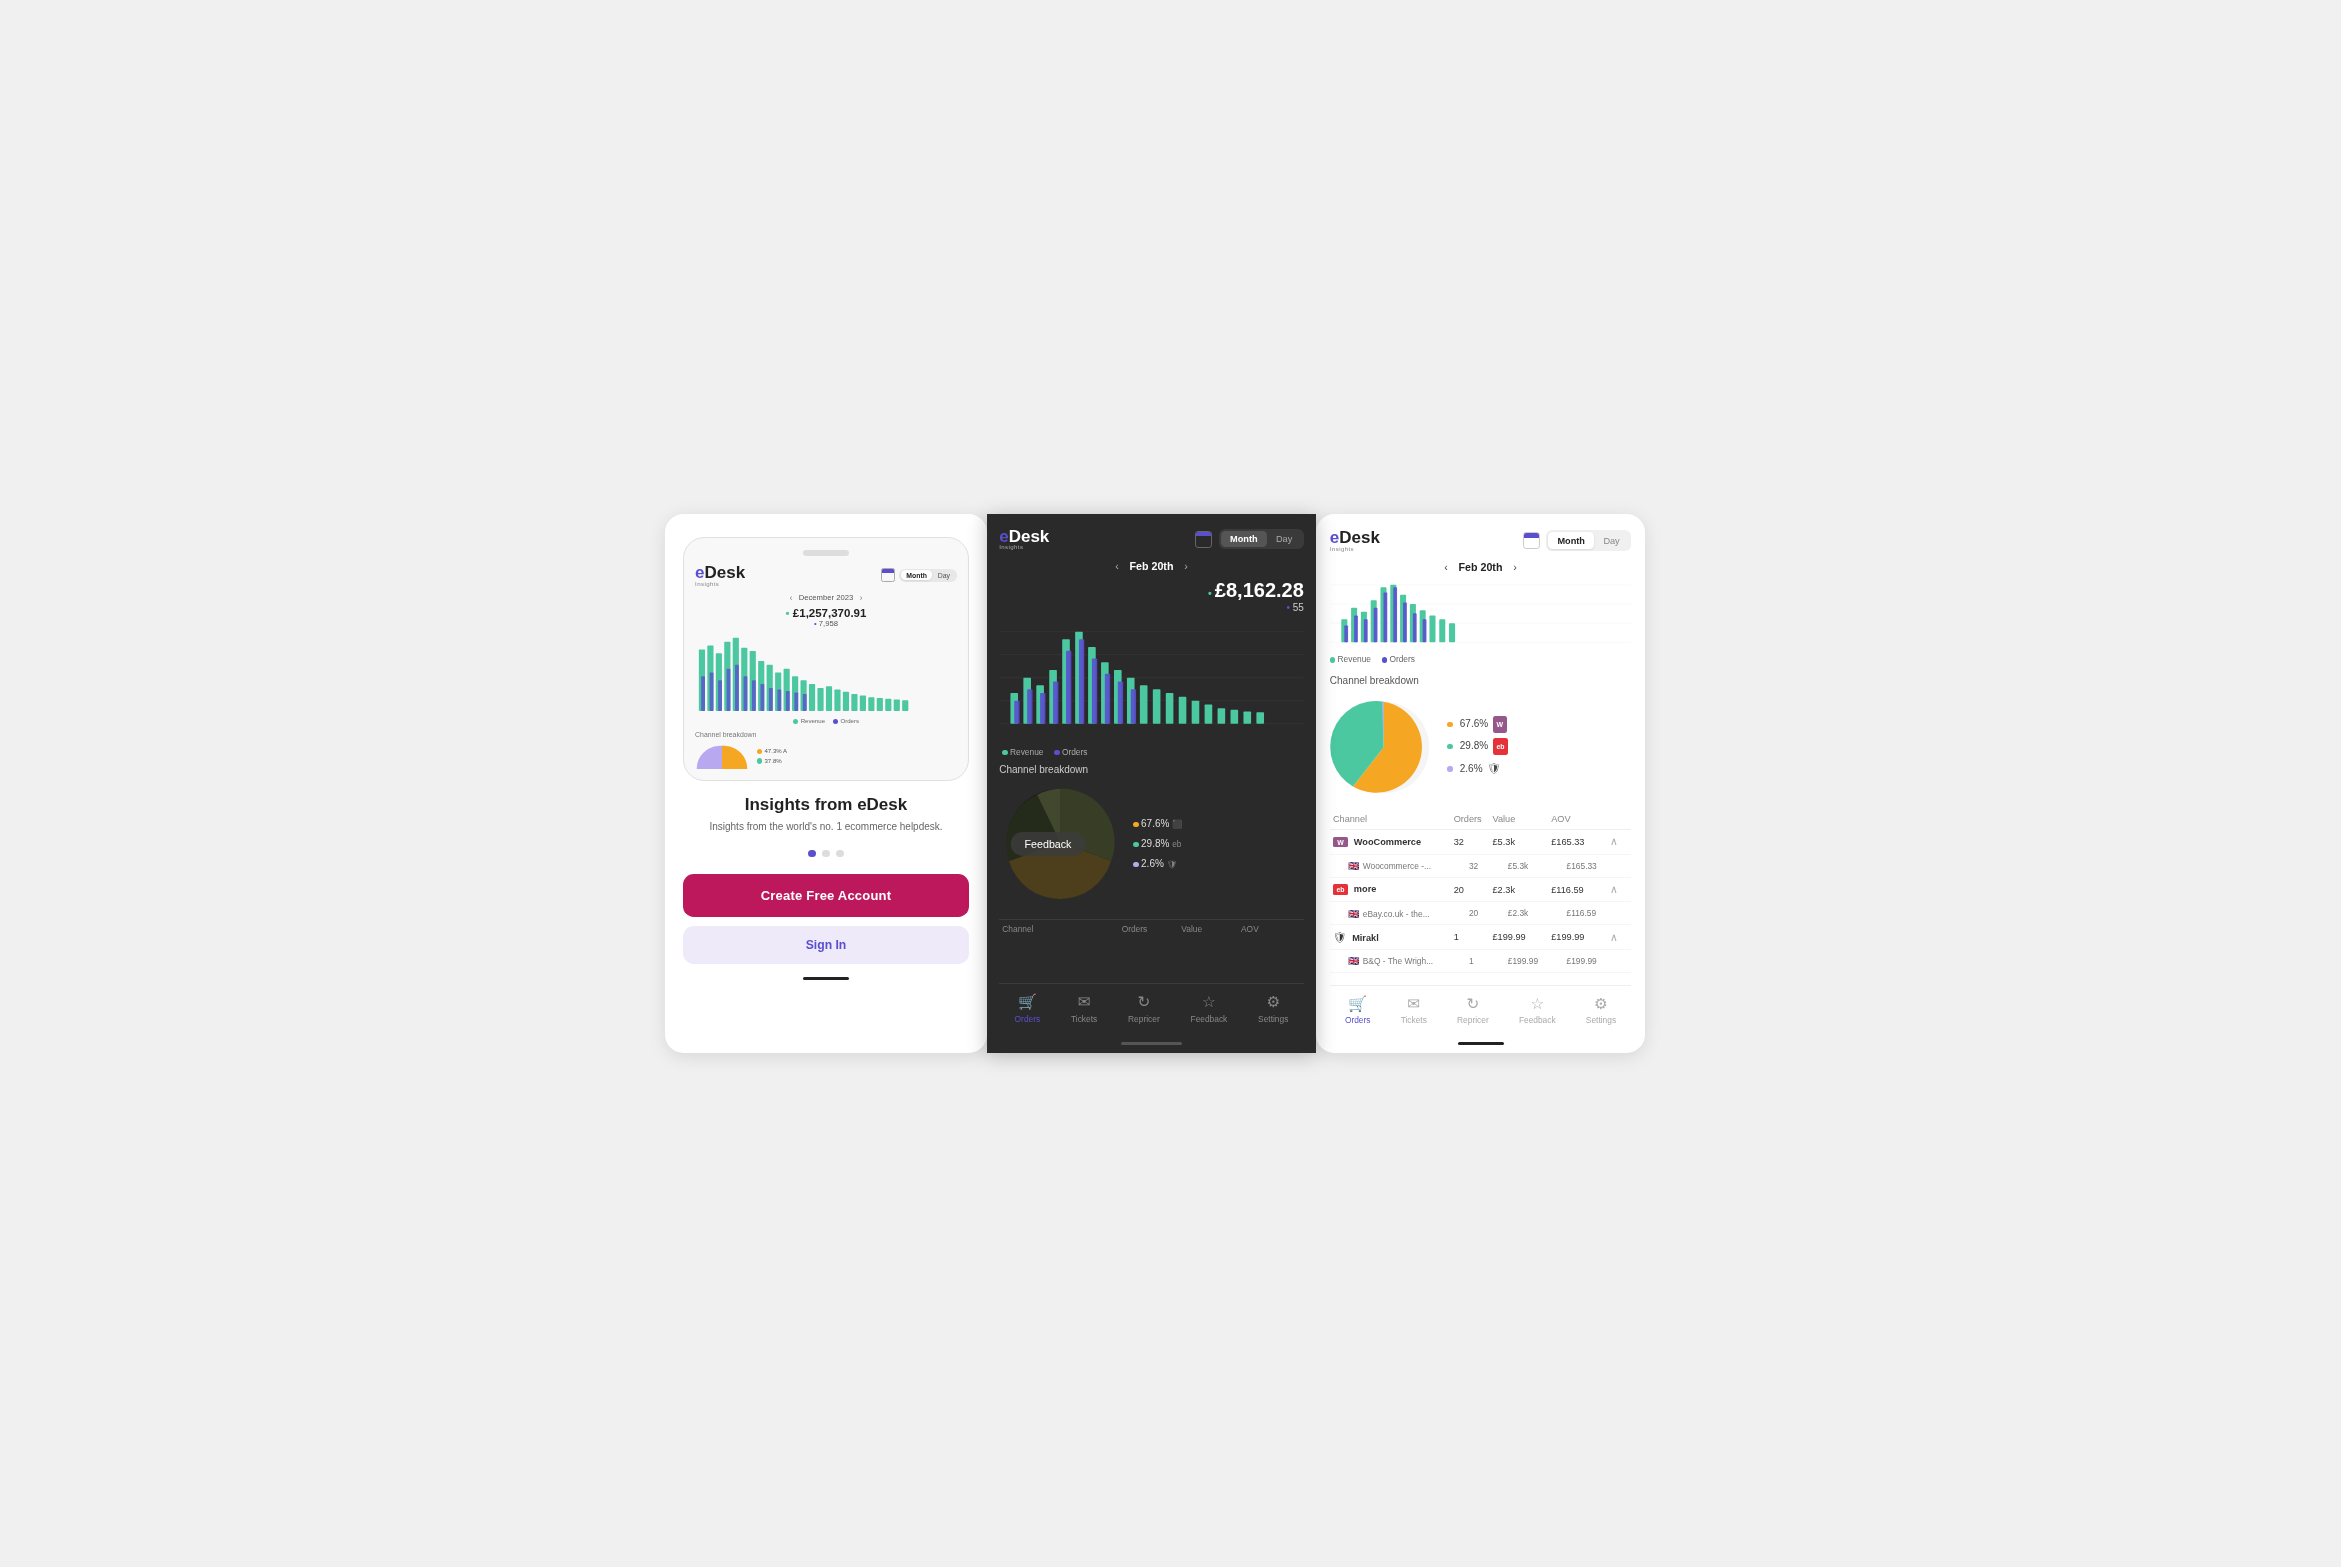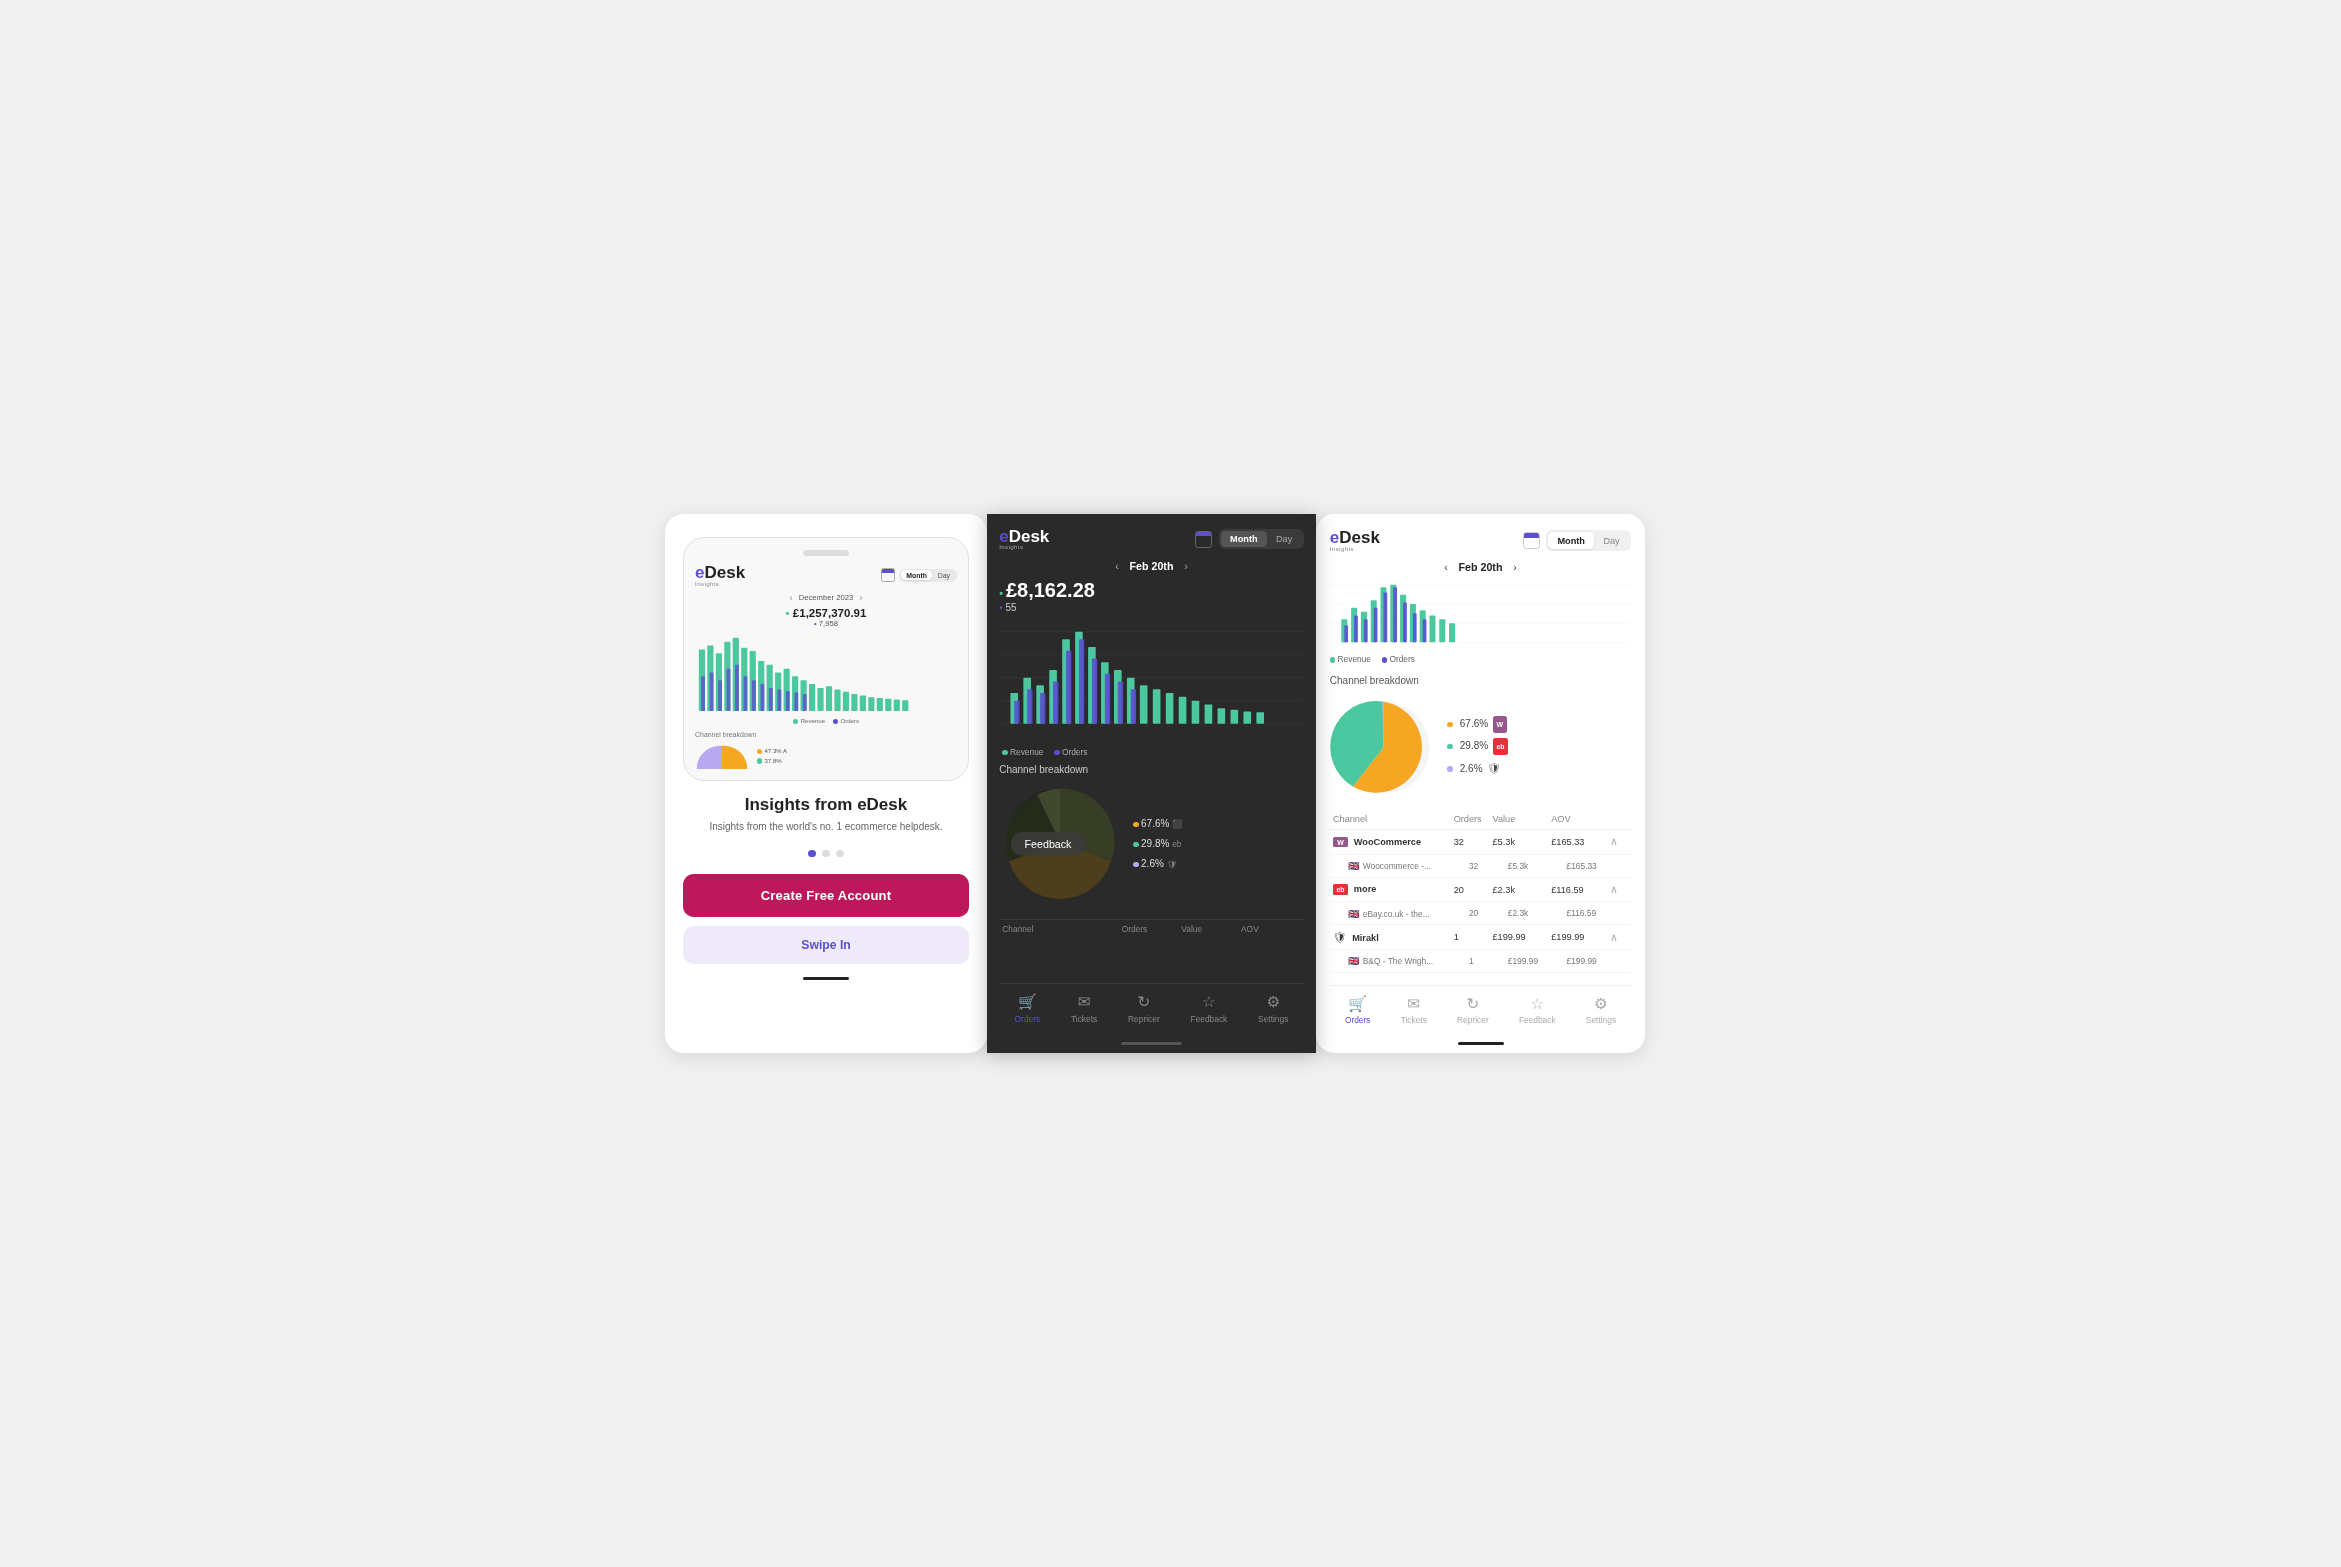--- a/index.html
+++ b/index.html
@@ -301,21 +301,21 @@
     .screen-2-nav {
       display: flex;
       justify-content: center;
       align-items: center;
       gap: 10.7px;
       font-size: 10.7px;
       color: #ccc;
       margin-bottom: 7.7px;
     }
     .screen-2-stats {
-      text-align: left;
+      text-align: right;
       margin-bottom: 10.7px;
     }
     .screen-2-stats .revenue2 {
       font-size: 20px;
       font-weight: 700;
       color: #fff;
     }
     .screen-2-stats .revenue2::before { content: '• '; color: #4bc8a0; font-size: 10.7px; }
     .screen-2-stats .orders2 {
       font-size: 10px;
@@ -697,21 +697,21 @@
     <h2 class="welcome-title">Insights from eDesk</h2>
     <p class="welcome-subtitle">Insights from the world's no. 1 ecommerce helpdesk.</p>
 
     <div class="dots-indicator">
       <div class="dot active"></div>
       <div class="dot"></div>
       <div class="dot"></div>
     </div>
 
     <button class="btn-create">Create Free Account</button>
-    <button class="btn-signin">Swipe In</button>
+    <button class="btn-signin">Sign In</button>
     <div class="home-indicator"></div>
   </div>
 
   <div class="screen-2">
     <div class="screen-2-header">
       <div class="edesk-logo edesk-logo-dark">
         <span class="brand-e"><span>e</span>Desk</span>
         <span class="brand-insights">Insights</span>
       </div>
       <div style="display:flex;align-items:center;">

